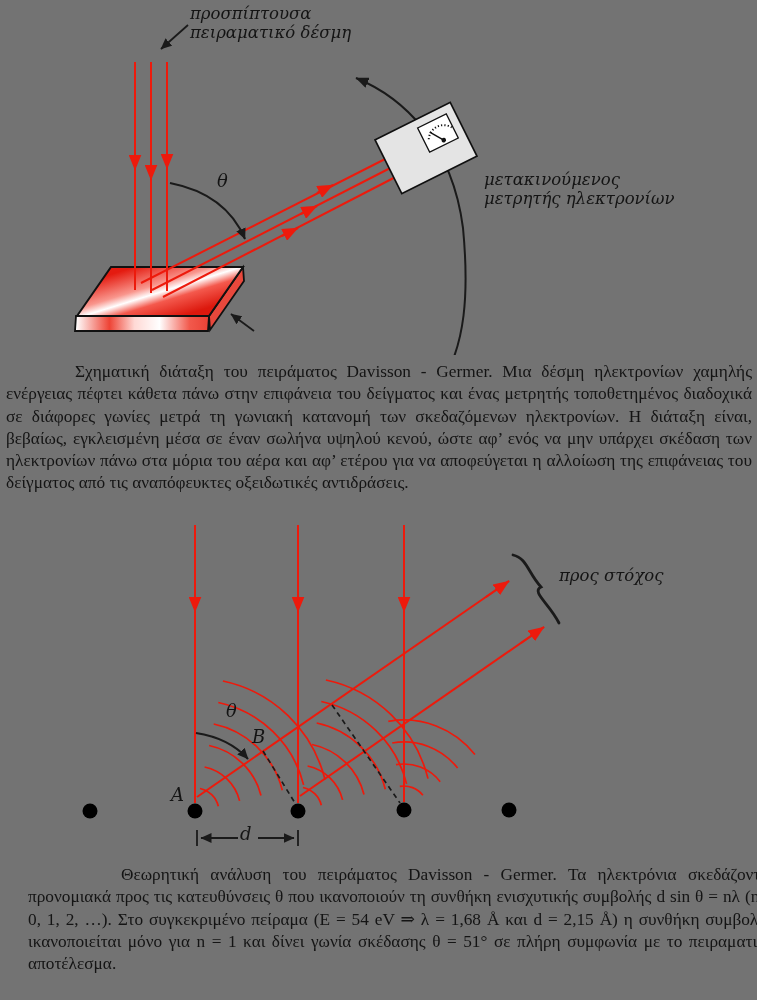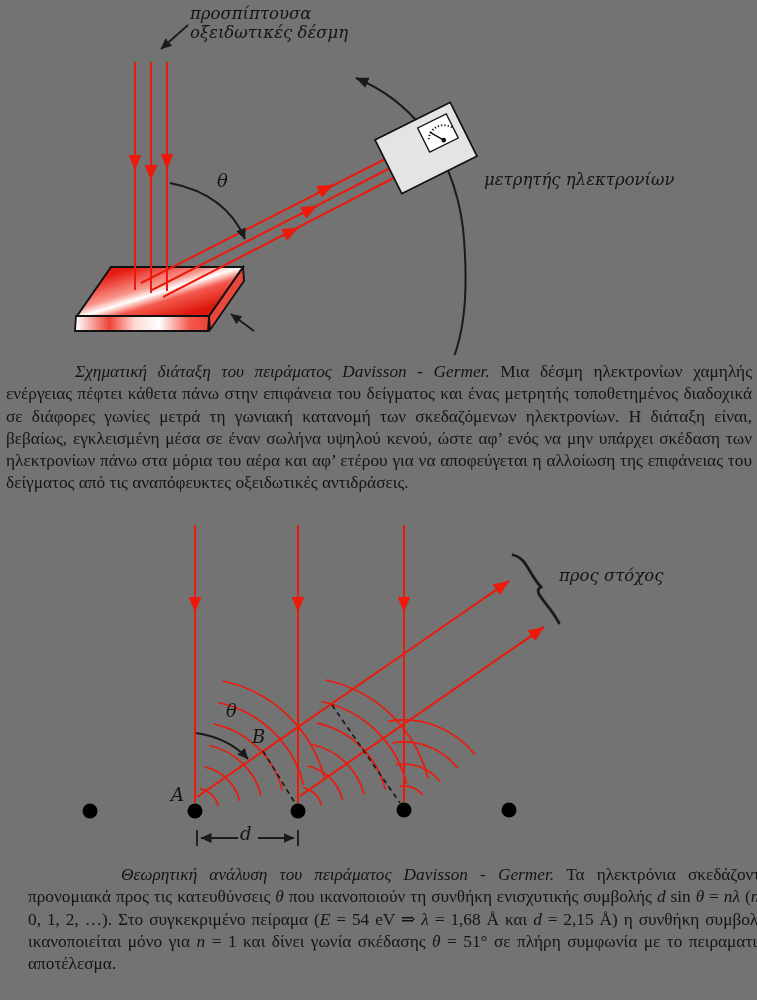--- a/index.html
+++ b/index.html
@@ -7,21 +7,21 @@
         font-family:"Liberation Serif","DejaVu Serif",serif;color:#111;}
   svg.fig{position:absolute;left:0;display:block;}
   .lbl{position:absolute;font:italic 16.5px/19px "DejaVu Serif","Liberation Serif",serif;
        color:#141414;white-space:nowrap;}
   .sym{font:italic 18px/18px "DejaVu Serif",serif;}
   .caption{position:absolute;left:6px;width:746px;margin:0;
            font:17.3px/22.3px "Liberation Serif","DejaVu Serif",serif;
            color:#141414;text-align:justify;}
   #cap1{top:361px;text-indent:69px;}
   #cap2{top:864px;text-indent:93px;margin-left:22px;}
-  .caption .it{font-style:italic;}
+  .caption .it{}
 </style>
 </head>
 <body>
 
 <div class="page">
 
   <svg class="fig" style="top:0;" width="757" height="355" viewBox="0 0 757 355">
     <defs>
       <marker id="mr" markerUnits="userSpaceOnUse" markerWidth="17" markerHeight="13" refX="15.5" refY="6.5" orient="auto">
         <path d="M0,0 L16,6.5 L0,13 z" fill="#ed1a0c"></path>
@@ -89,24 +89,25 @@
         <circle cx="2" cy="9" r="2.3" fill="#111"></circle>
       </g>
     </g>
 
     <line x1="188" y1="25" x2="161" y2="49" stroke="#1a1a1a" stroke-width="1.8" marker-end="url(#mbs)"></line>
     <line x1="254" y1="331" x2="231" y2="314" stroke="#1a1a1a" stroke-width="1.8" marker-end="url(#mbs)"></line>
   </svg>
 
   <div class="lbl" style="left:190px;top:4px;">
     <div>προσπίπτουσα</div>
-    <div>οξειδωτικές δέσμη</div>
+    <div>πειραματικό δέσμη</div>
   </div>
   <div class="lbl sym" style="left:217px;top:172px;">θ</div>
   <div class="lbl" style="left:484px;top:170px;">
+    <div>μετακινούμενος</div>
     <div>μετρητής ηλεκτρονίων</div>
   </div>
 
   <p class="caption" id="cap1"><span class="it">Σχηματική διάταξη του πειράματος Davisson - Germer.</span><span> Μια δέσμη ηλεκτρονίων χαμηλής ενέργειας πέφτει κάθετα πάνω στην επιφάνεια του δείγματος και ένας μετρητής τοποθετημένος διαδοχικά σε διάφορες γωνίες μετρά τη γωνιακή κατανομή των σκεδαζόμενων ηλεκτρονίων. Η διάταξη είναι, βεβαίως, εγκλεισμένη μέσα σε έναν σωλήνα υψηλού κενού, ώστε αφ’ ενός να μην υπάρχει σκέδαση των ηλεκτρονίων πάνω στα μόρια του αέρα και αφ’ ετέρου για να αποφεύγεται η αλλοίωση της επιφάνειας του δείγματος από τις αναπόφευκτες οξειδωτικές αντιδράσεις.</span></p>
 
   <svg class="fig" style="top:525px;" width="757" height="340" viewBox="0 525 757 340">
 
     <g fill="none" stroke="#ed1a0c" stroke-width="1.7">
 
       <path d="M 200.0,788.5 A 24,24 0 0 1 218.3,806.2"></path>

